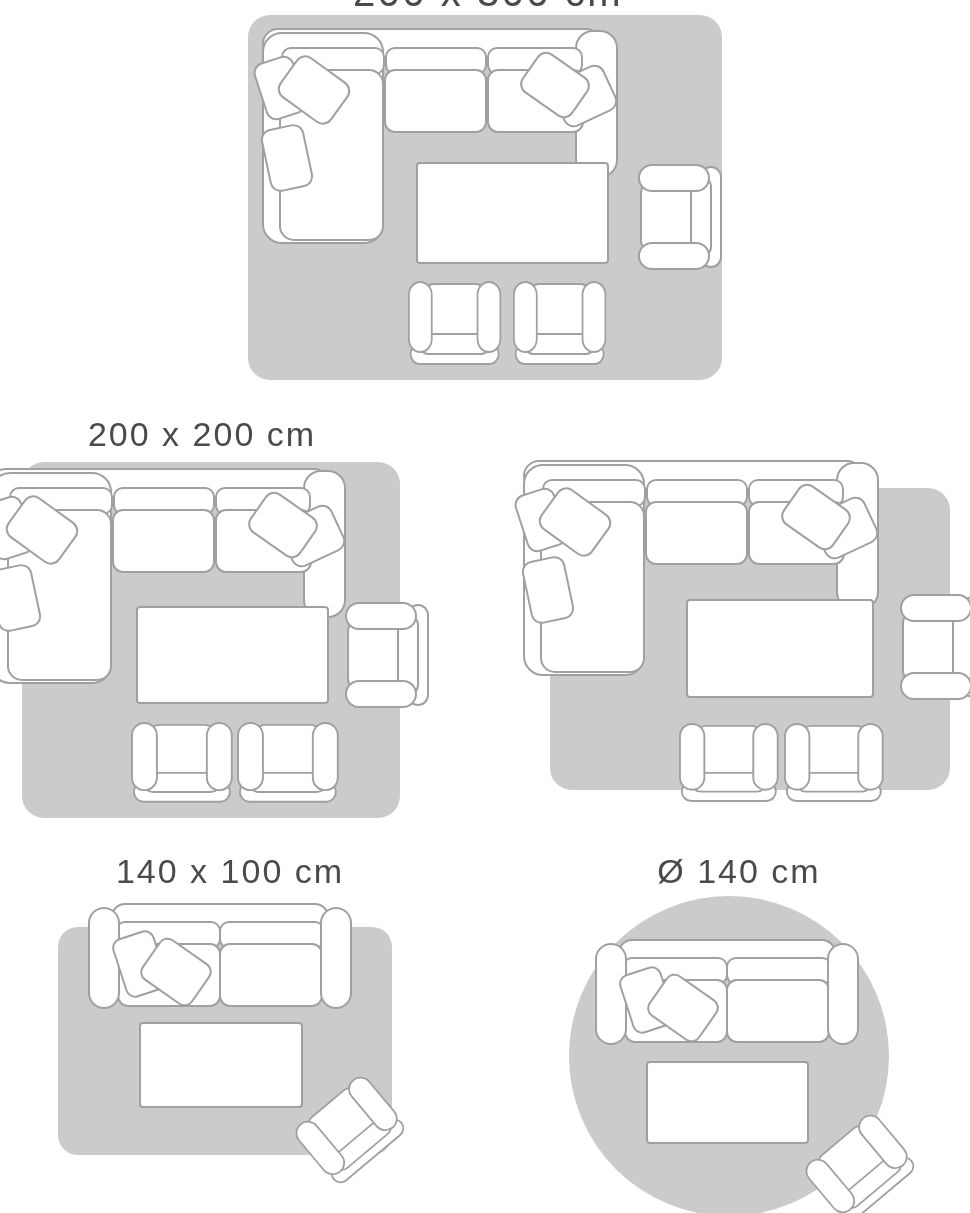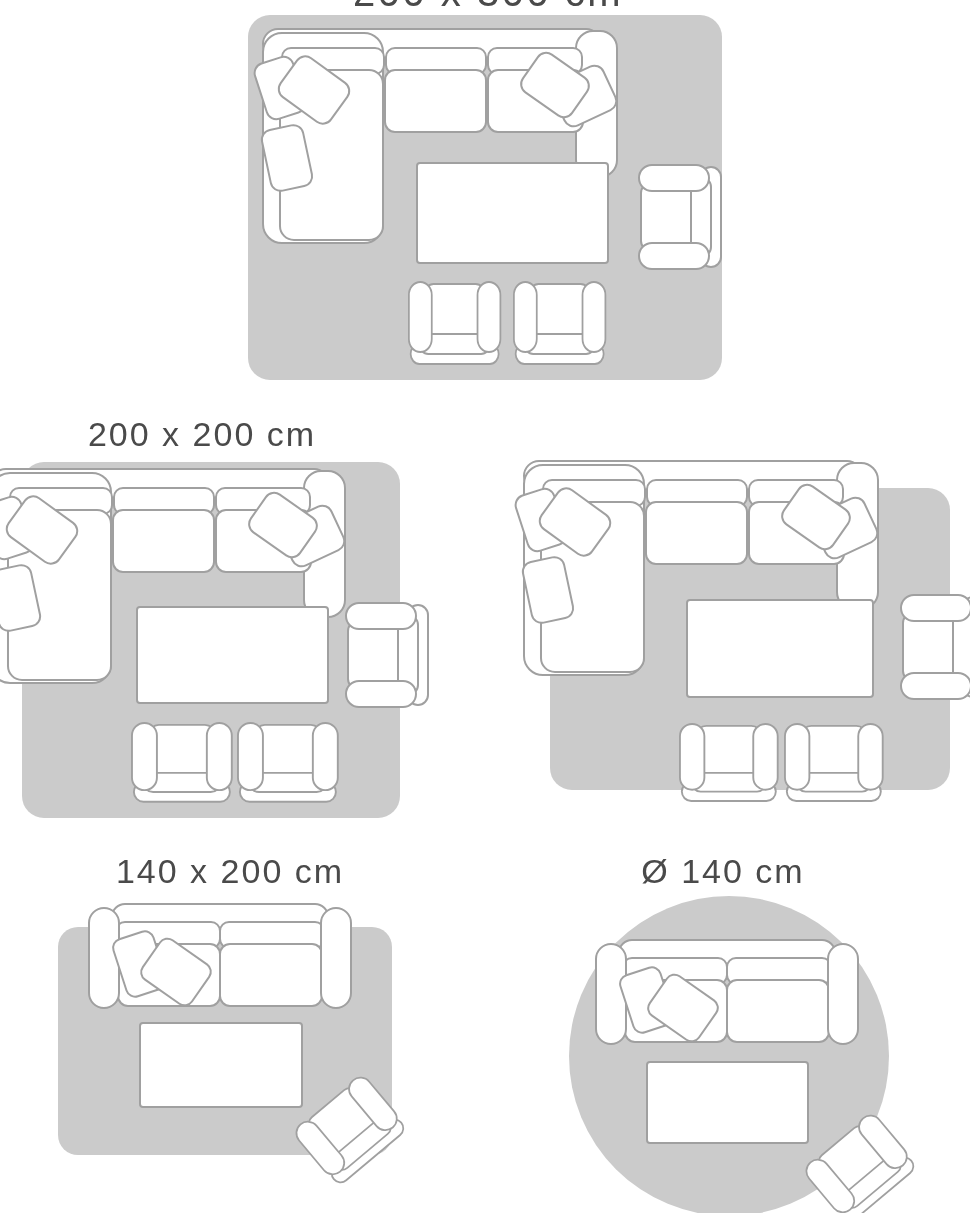--- a/index.html
+++ b/index.html
@@ -118,31 +118,31 @@
         <use href="#armchair"></use>
       </g>
     <g transform="translate(169,268) scale(0.94)">
         <use href="#armchair"></use>
       </g>
     <g transform="translate(274,268) scale(0.94)">
         <use href="#armchair"></use>
       </g>
   </svg>
 
-  <div class="size-label" style="left:230px;top:851px;">140 x 200 cm</div>
+  <div class="size-label" style="left:230px;top:851px;">140 x 100 cm</div>
   <svg class="scene" style="left:30px;top:890px;" width="420" height="323" viewBox="0 0 420 323">
     <rect class="rug" x="28" y="37" width="334" height="228" rx="20"></rect>
     <use href="#sofa2" transform="translate(58,12)"></use>
     <rect x="110" y="133" width="162" height="84" rx="3"></rect>
     <g transform="translate(320,240) rotate(-40) scale(0.88)">
         <use href="#armchair" transform="translate(-53,-42)"></use>
       </g>
   </svg>
 
-  <div class="size-label" style="left:723px;top:851px;text-align:center;">Ø 140 cm</div>
+  <div class="size-label" style="left:739px;top:851px;text-align:center;">Ø 140 cm</div>
   <svg class="scene" style="left:545px;top:890px;" width="425" height="323" viewBox="0 0 425 323">
     <circle class="rug" cx="184" cy="166" r="160"></circle>
     <use href="#sofa2" transform="translate(50,48)"></use>
     <rect x="102" y="172" width="161" height="81" rx="3"></rect>
     <g transform="translate(315,278) rotate(-40) scale(0.88)">
         <use href="#armchair" transform="translate(-53,-42)"></use>
       </g>
   </svg>
 
 </div>

